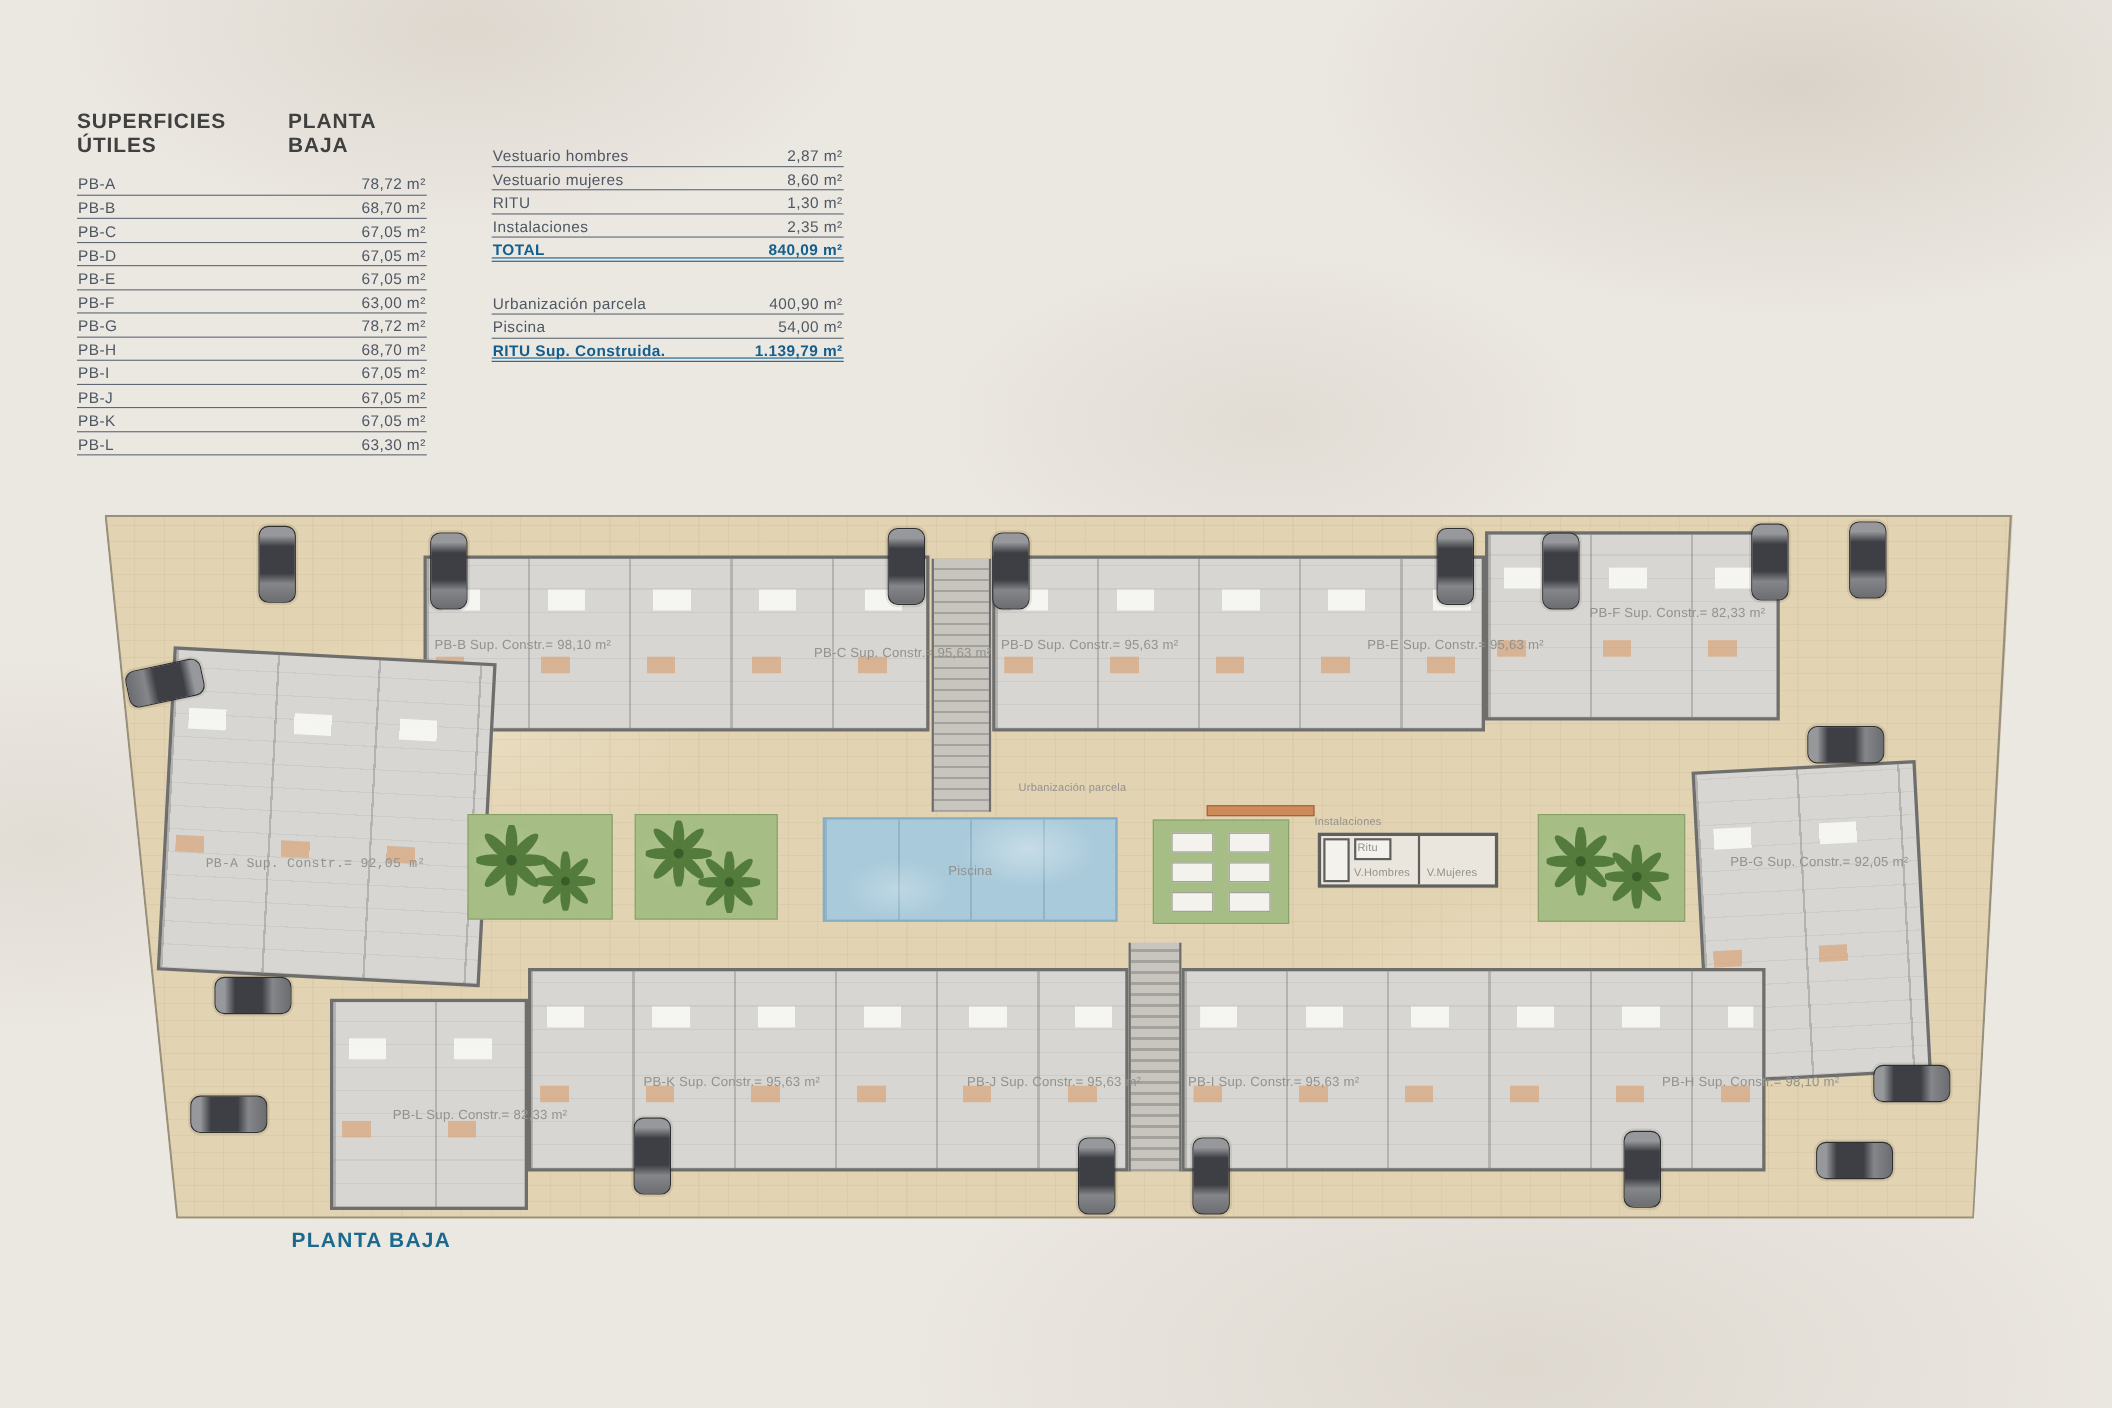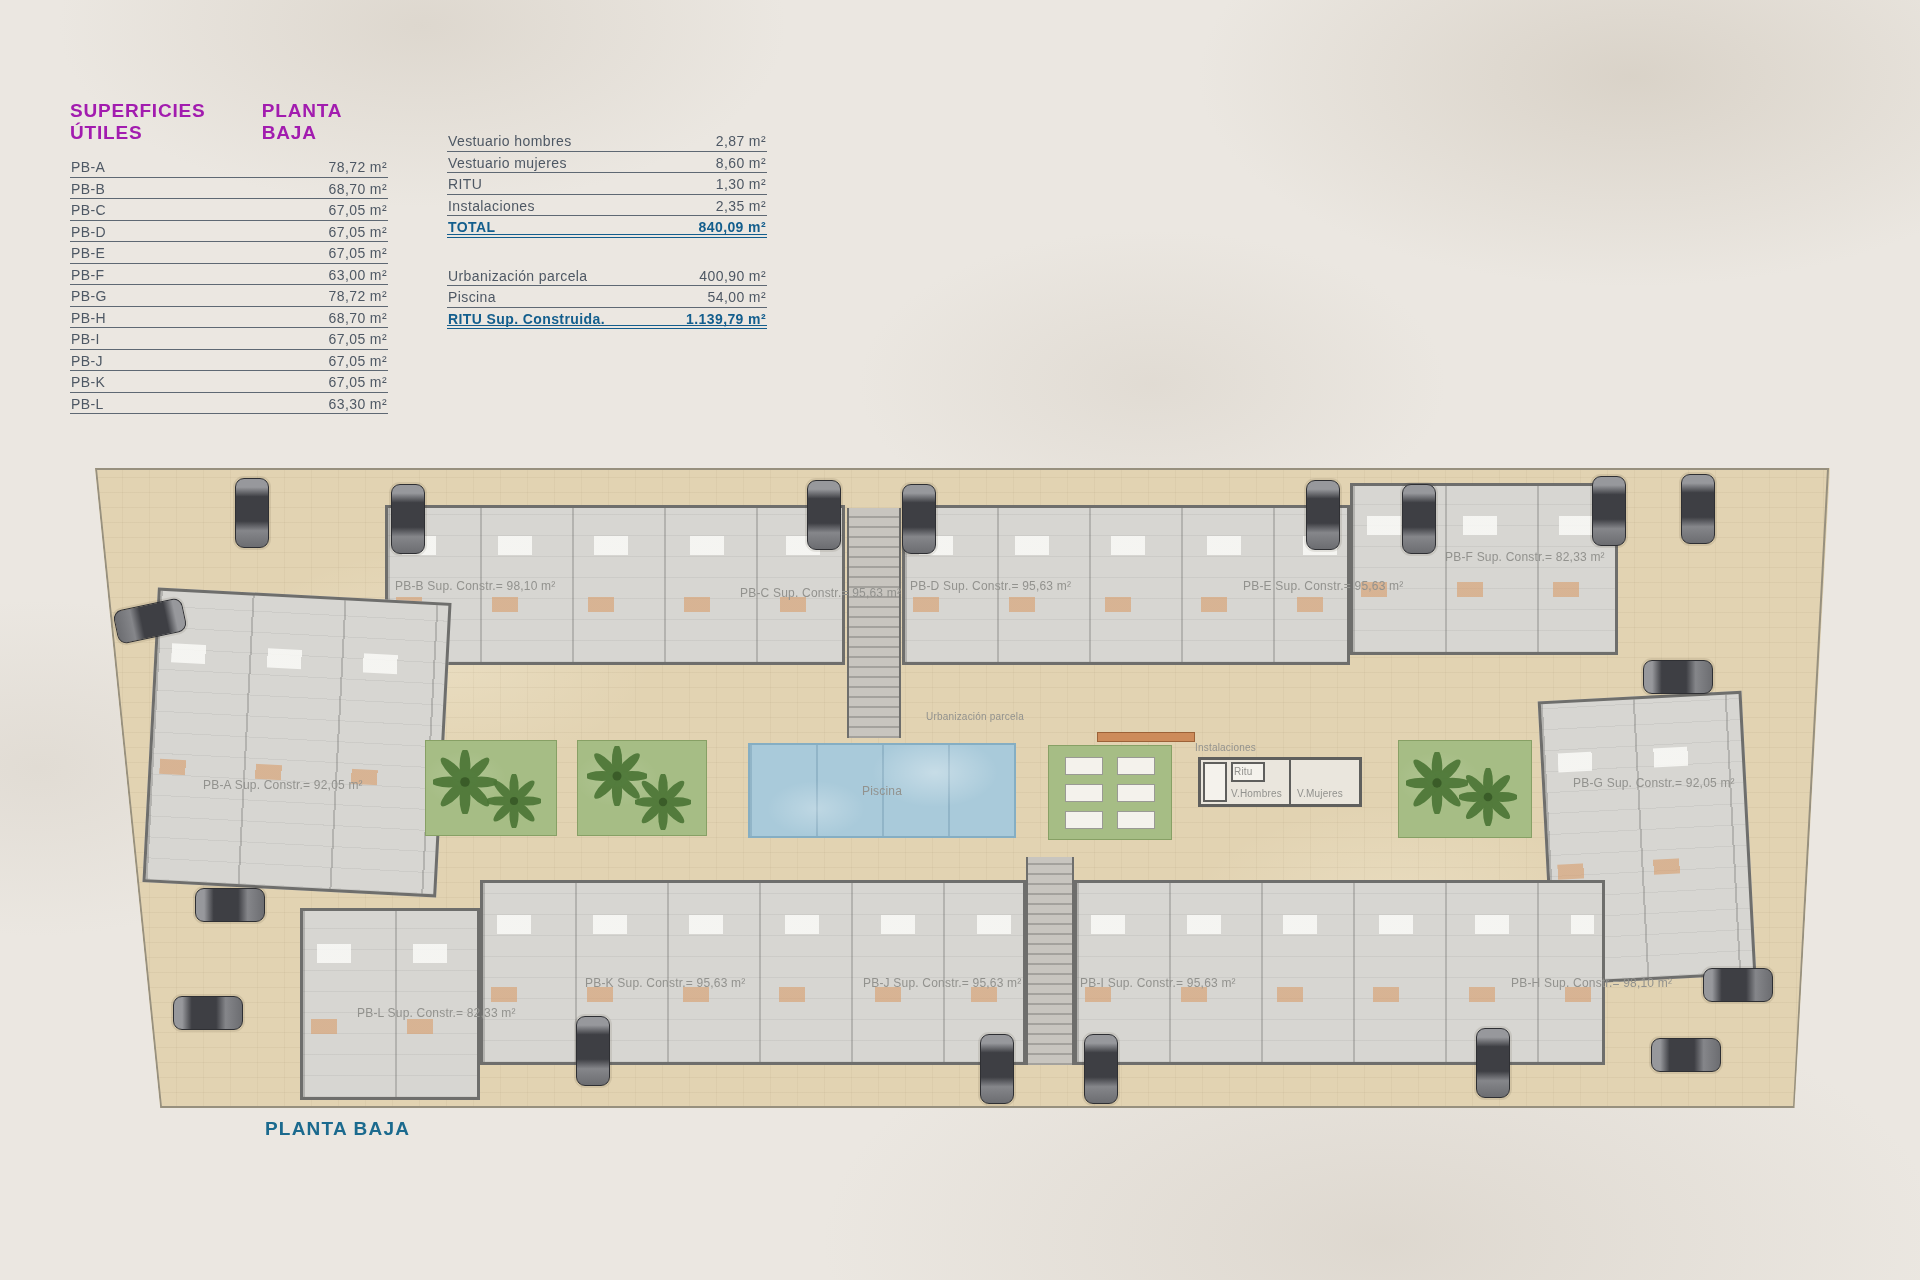--- a/index.html
+++ b/index.html
@@ -13,21 +13,21 @@
       radial-gradient(420px 220px at 60% 30%, rgba(206,198,186,.35), transparent 70%),
       radial-gradient(800px 380px at 72% 97%, rgba(206,198,186,.45), transparent 70%),
       radial-gradient(400px 240px at 2% 60%, rgba(210,203,192,.4), transparent 70%),
       #ebe7e1;
   }
   .page { position:relative; width:1920px; height:1280px; }
 
   
   .tbl { position:absolute; }
   .tbl-head { display:flex; justify-content:space-between; font-size:19px; font-weight:bold;
-              color:#a21caf; letter-spacing:.8px; margin-bottom:12px; }
+              color:#404040; letter-spacing:.8px; margin-bottom:12px; }
   .t-row { display:flex; justify-content:space-between; align-items:baseline;
            font-size:14px; color:#4e5864; letter-spacing:.4px;
            border-bottom:1px solid #5e6873; padding:3px 1px 2px; height:21.5px; }
   .t-row .val { font-size:14px; }
   .t-row.total { color:#135e8d; font-weight:bold; border-bottom:4px double #135e8d; }
   .t-gap { height:27px; border:none; }
 
   
   .plan { position:absolute; left:95px; top:468px; width:1735px; height:640px;
     clip-path: polygon(0 0, 100% 0, 97.95% 100%, 3.76% 100%);
@@ -261,30 +261,30 @@
       <div class="fac-room" style="left:2px; top:2px; width:24px; height:40px;"></div>
       <div class="fac-room" style="left:30px; top:2px; width:34px; height:20px;"></div>
       <div class="fac-div" style="left:88px; top:0; height:44px;"></div>
       <span class="lbl sm" style="left:33px; top:6px;">Ritu</span>
       <span class="lbl sm" style="left:30px; top:28px;">V.Hombres</span>
       <span class="lbl sm" style="left:96px; top:28px;">V.Mujeres</span>
     </div>
 
     <span class="lbl sm center" style="left:770px; top:243px; width:220px;">Urbanización parcela</span>
 
-    <span class="lbl" style="left:108px;  top:310px;">PB-A Sup. Constr.= 92,05 m²</span>
+    <span class="lbl" style="left:92px;  top:310px;font-family:Liberation Mono, monospace;">PB-A Sup. Constr.= 92,05 m²</span>
     <span class="lbl" style="left:300px;  top:111px;">PB-B Sup. Constr.= 98,10 m²</span>
     <span class="lbl" style="left:645px;  top:118px;">PB-C Sup. Constr.= 95,63 m²</span>
     <span class="lbl" style="left:815px;  top:111px;">PB-D Sup. Constr.= 95,63 m²</span>
     <span class="lbl" style="left:1148px; top:111px;">PB-E Sup. Constr.= 95,63 m²</span>
     <span class="lbl" style="left:1350px; top:82px;">PB-F Sup. Constr.= 82,33 m²</span>
     <span class="lbl" style="left:1478px; top:308px;">PB-G Sup. Constr.= 92,05 m²</span>
     <span class="lbl" style="left:1416px; top:508px;">PB-H Sup. Constr.= 98,10 m²</span>
     <span class="lbl" style="left:985px;  top:508px;">PB-I Sup. Constr.= 95,63 m²</span>
-    <span class="lbl" style="left:768px;  top:508px;">PB-J Sup. Constr.= 95,63 m²</span>
+    <span class="lbl" style="left:784px;  top:508px;">PB-J Sup. Constr.= 95,63 m²</span>
     <span class="lbl" style="left:490px;  top:508px;">PB-K Sup. Constr.= 95,63 m²</span>
     <span class="lbl" style="left:262px;  top:538px;">PB-L Sup. Constr.= 82,33 m²</span>
 
     <div class="car" style="left:140px; top:10px;"></div>
     <div class="car" style="left:296px; top:16px;"></div>
     <div class="car" style="left:712px; top:12px;"></div>
     <div class="car" style="left:807px; top:16px;"></div>
     <div class="car" style="left:1211px; top:12px;"></div>
     <div class="car" style="left:1307px; top:16px;"></div>
     <div class="car" style="left:1497px; top:8px;"></div>

